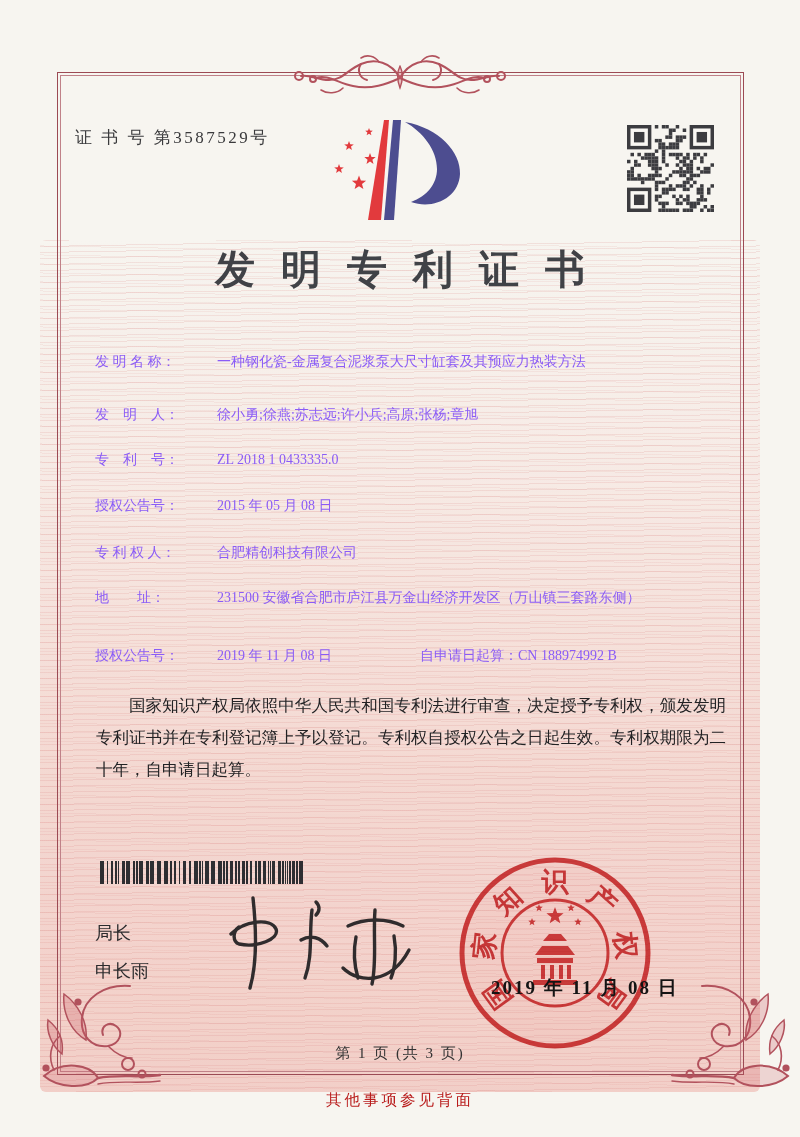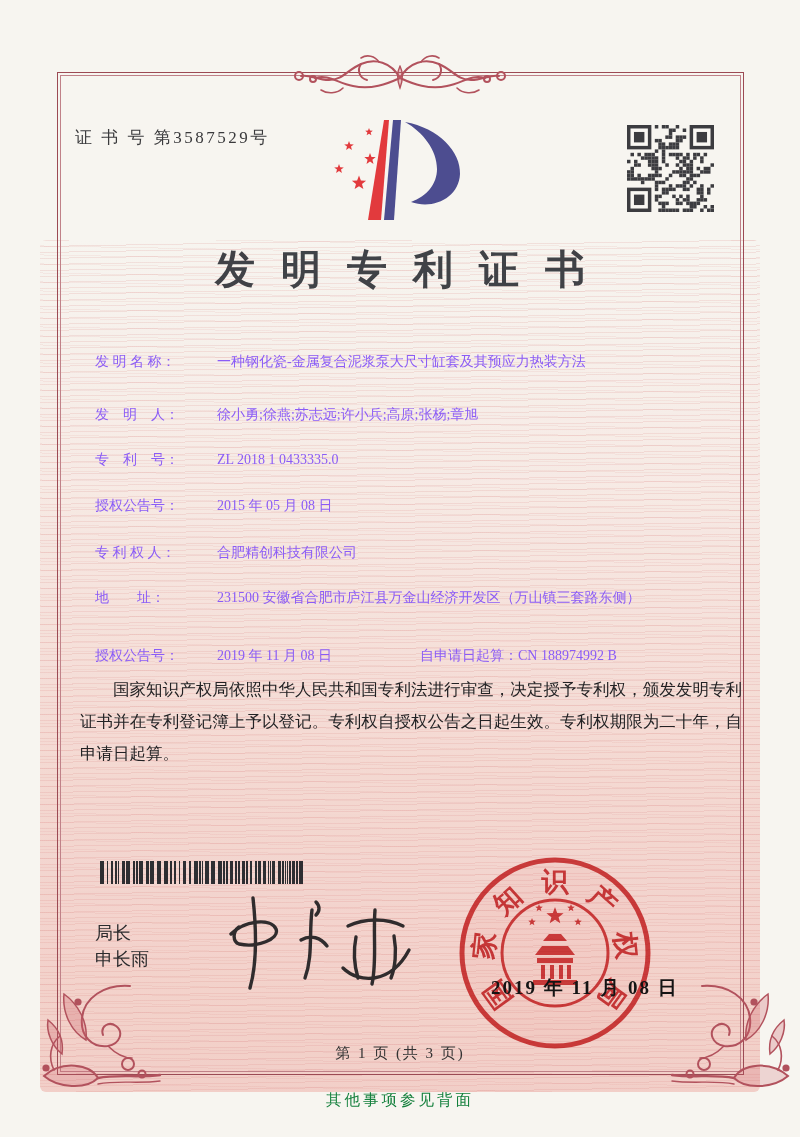--- a/index.html
+++ b/index.html
@@ -32,33 +32,33 @@
     font-size:40px;font-weight:600;color:#404247;
     letter-spacing:26px;text-indent:26px;z-index:4;
   }
   .row{left:95px;width:650px;font-size:14px;line-height:2;z-index:4;color:#8b5cf6;}
   .row .lbl{display:inline-block;width:122px;vertical-align:top;white-space:pre;}
   .row .val{display:inline-block;vertical-align:top;max-width:500px;}
   .row .val.addr{max-width:444px;}
   .auth-right{position:absolute;left:325px;top:0;white-space:nowrap;}
   .paras{left:80px;top:674px;width:662px;font-size:16.5px;line-height:32px;
     text-align:justify;color:#222224;z-index:4;}
-  .paras p{margin:0;text-indent:2em;}
+  .paras p{margin:16px;text-indent:2em;}
   .barcode{left:100px;top:861px;width:208px;height:23px;z-index:4;display:flex;align-items:stretch;}
   .barcode i{display:block;height:100%;}
   .signer{left:95px;top:924px;font-size:18px;color:#2b2b2d;z-index:4;line-height:1;}
-  .signer .t2{margin-top:8px;}
+  .signer .t2{margin-top:20px;}
   .signature{left:215px;top:882px;z-index:5;}
   .seal{left:455px;top:853px;z-index:5;mix-blend-mode:multiply;opacity:.95;}
   .seal-date{left:491px;top:975px;font-size:19px;letter-spacing:2px;color:#141414;
     font-weight:600;z-index:6;}
   .page-no{left:0;top:1044px;width:800px;text-align:center;font-size:15px;
     letter-spacing:2px;color:#333;z-index:4;}
   .back-note{left:0;top:1090px;width:800px;text-align:center;font-size:15.5px;
-    letter-spacing:3px;color:#15803d;z-index:4;}
+    letter-spacing:3px;color:#b91c1c;z-index:4;}
   .logo{left:323px;top:112px;z-index:4;}
   .qr{left:627px;top:125px;z-index:4;}
   .ornament-top{left:283px;top:50px;z-index:3;}
   .lace{z-index:3;}
   .lace-left{left:34px;top:980px;}
   .lace-right{left:666px;top:980px;transform:scaleX(-1);}
 </style>
 </head>
 <body>
 

